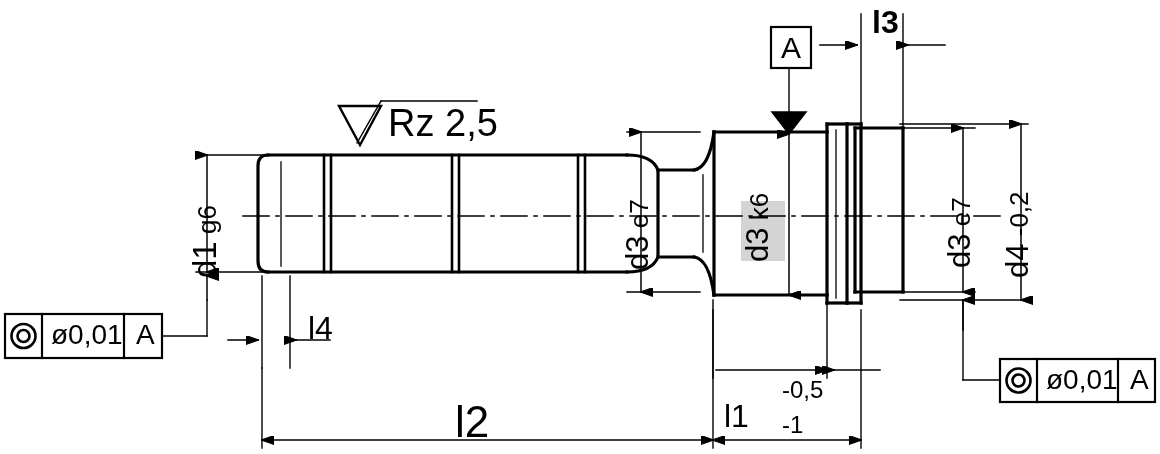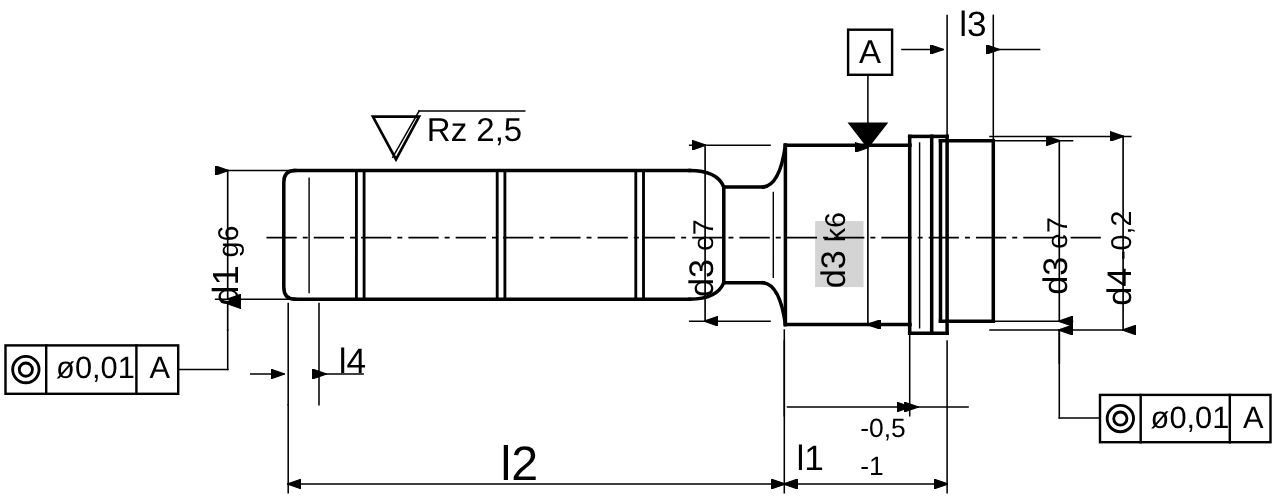--- a/index.html
+++ b/index.html
@@ -173,21 +173,21 @@
         <rect x="1000" y="359" width="155" height="43" fill="#fff" stroke="#000" stroke-width="2.2"></rect>
         <line x1="1037" y1="359" x2="1037" y2="402" stroke="#000" stroke-width="2.2"></line>
         <line x1="1118" y1="359" x2="1118" y2="402" stroke="#000" stroke-width="2.2"></line>
         <circle cx="1018.5" cy="380.5" r="12" fill="none" stroke="#000" stroke-width="2.6"></circle>
         <circle cx="1018.5" cy="380.5" r="6" fill="none" stroke="#000" stroke-width="2.6"></circle>
       </g>
 
     </g>
   </svg>
 
-  <div class="lbl" style="left:388px;top:104px;font-size:30px;">Rz 2,5</div>
+  <div class="lbl" style="left:388px;top:104px;font-size:38px;">Rz 2,5</div>
 
   <div class="lbl" style="left:781px;top:33px;font-size:30px;">A</div>
 
   <div class="lbl" style="left:51px;top:321px;font-size:28px;">ø0,01</div>
   <div class="lbl" style="left:136px;top:321px;font-size:28px;">A</div>
 
   <div class="lbl" style="left:1046px;top:366px;font-size:28px;">ø0,01</div>
   <div class="lbl" style="left:1130px;top:366px;font-size:28px;">A</div>
 
   <div class="lbl vert" style="left:188px;top:278px;font-size:33px;transform:rotate(-90deg);"><span>d1</span><span style="font-size:26px;">&nbsp;</span><span style="font-size:26px;">g6</span></div>
@@ -199,18 +199,18 @@
   <div class="lbl vert" style="left:944px;top:268px;font-size:31px;transform:rotate(-90deg);"><span>d3</span><span style="font-size:26px;">&nbsp;</span><span style="font-size:26px;">e7</span></div>
 
   <div class="lbl vert" style="left:1002px;top:278px;font-size:31px;transform:rotate(-90deg);"><span>d4</span><span style="font-size:26px;">&nbsp;</span><span style="font-size:26px;">-0,2</span></div>
 
   <div class="lbl" style="left:455px;top:400px;font-size:44px;">l2</div>
 
   <div class="lbl" style="left:724px;top:400px;font-size:32px;">l1</div>
   <div class="lbl" style="left:782px;top:378px;font-size:24px;">-0,5</div>
   <div class="lbl" style="left:782px;top:413px;font-size:24px;">-1</div>
 
-  <div class="lbl" style="left:872px;top:6px;font-size:32px;">l3</div>
+  <div class="lbl" style="left:872px;top:6px;font-size:32px;font-weight:bold;">l3</div>
 
   <div class="lbl" style="left:308px;top:312px;font-size:32px;">l4</div>
 
 
 </div>
 
 </body></html>

